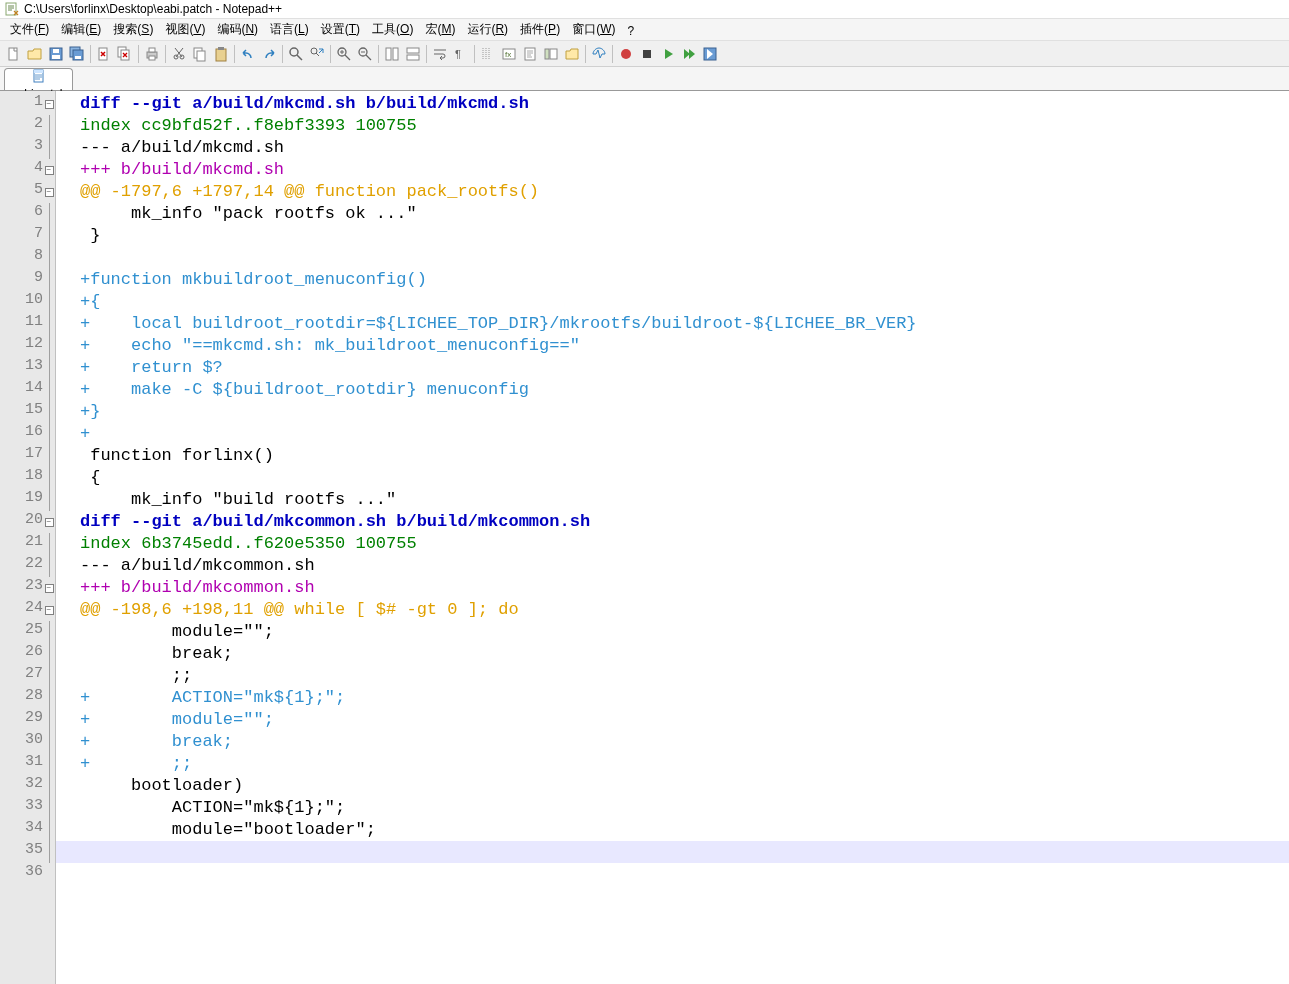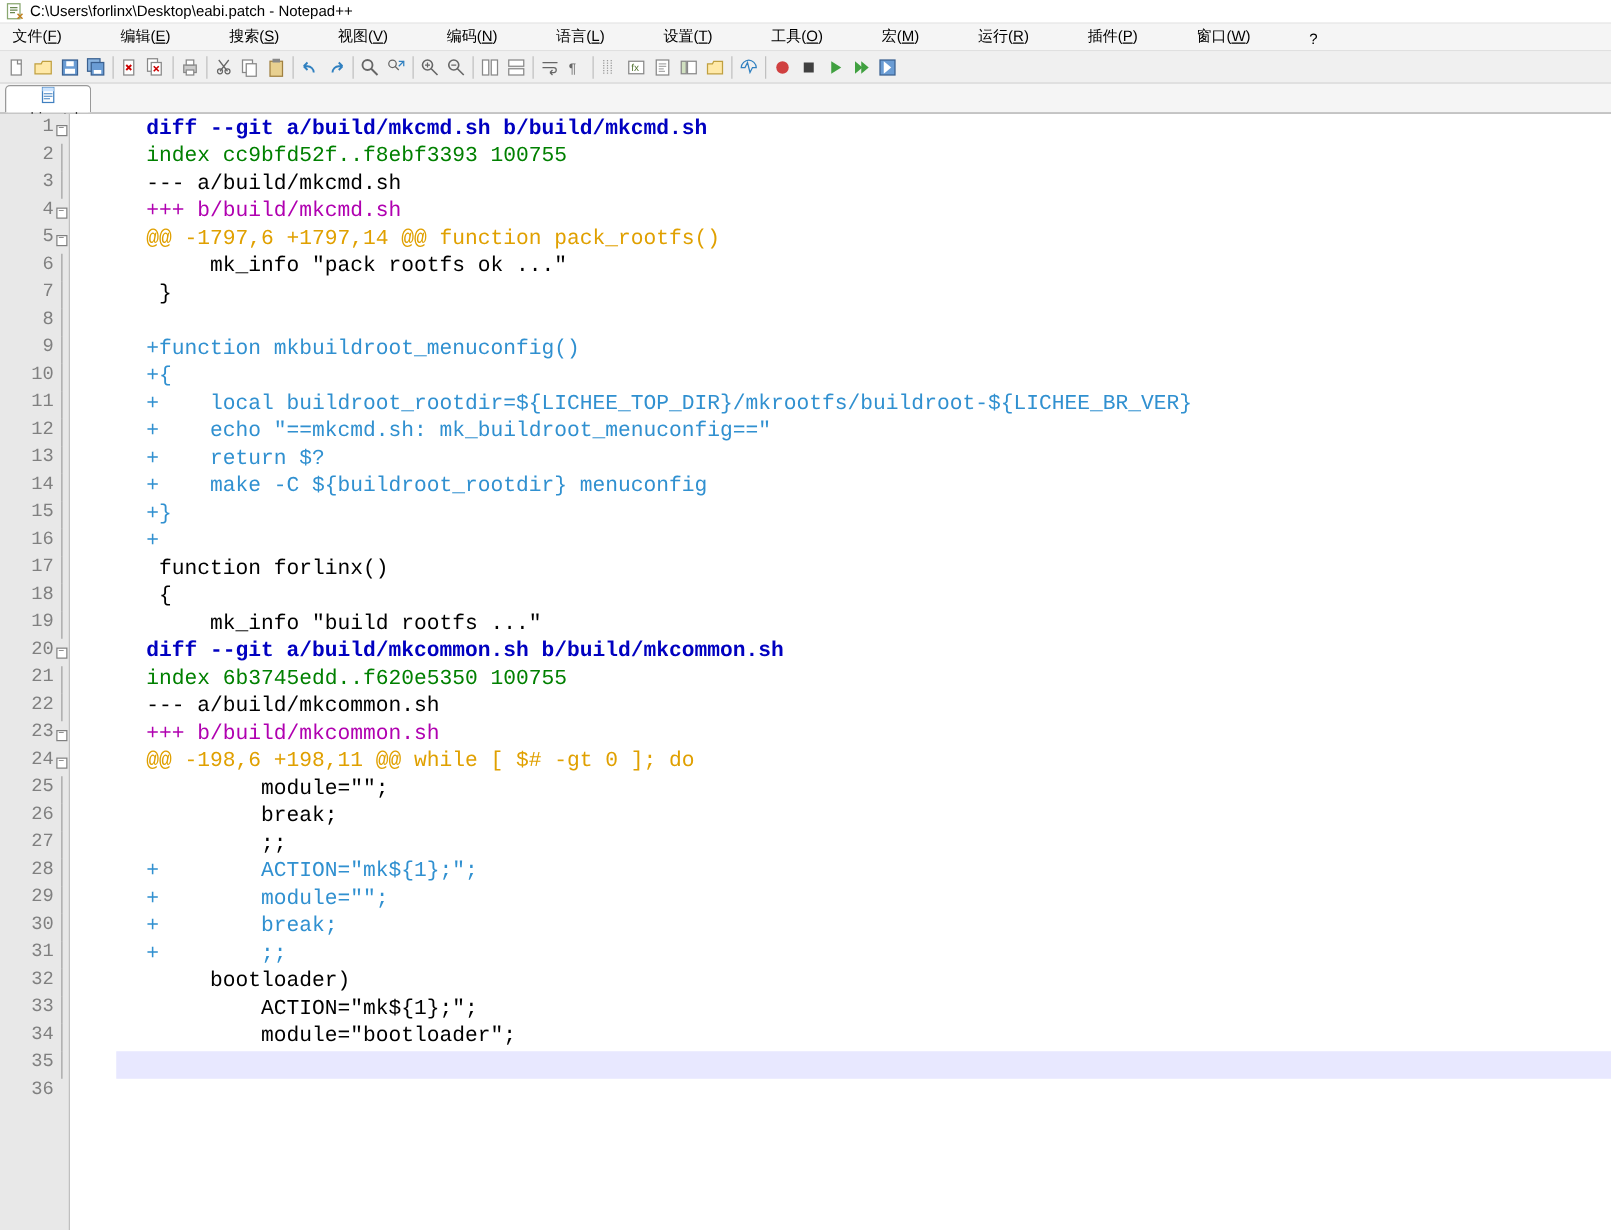--- a/index.html
+++ b/index.html
@@ -35,21 +35,20 @@
       color: #000;
     }
     
     .menu-bar {
       height: 22px;
       background: #f5f5f5;
       display: flex;
       align-items: flex-end;
       padding: 0 4px;
       border-bottom: 1px solid #e0e0e0;
-      gap: 35px;
     }
     .menu-bar .menu-item {
       padding: 2px 6px;
       font-size: 12px;
       color: #000;
       cursor: pointer;
     }
     .menu-bar .menu-item .accel { text-decoration: underline; }
     
     .toolbar {
@@ -170,21 +169,20 @@
       padding-top: 2px;
       font-family: Consolas, "Courier New", monospace;
       font-size: 17px;
       overflow-x: auto;
     }
     .code-line {
       height: 22px;
       white-space: pre;
       padding-left: 24px;
       line-height: 22px;
-      margin-left: 37px;
     }
     .code-line.current { background: #e8e8ff; }
     .tok-diff { color: #0000c0; font-weight: bold; }
     .tok-index { color: #008000; }
     .tok-minus-h { color: #000000; }
     .tok-plus-h { color: #b000b0; }
     .tok-hunk { color: #e0a000; }
     .tok-add { color: #3090d0; }
     .tok-ctx { color: #000; }
   </style>

